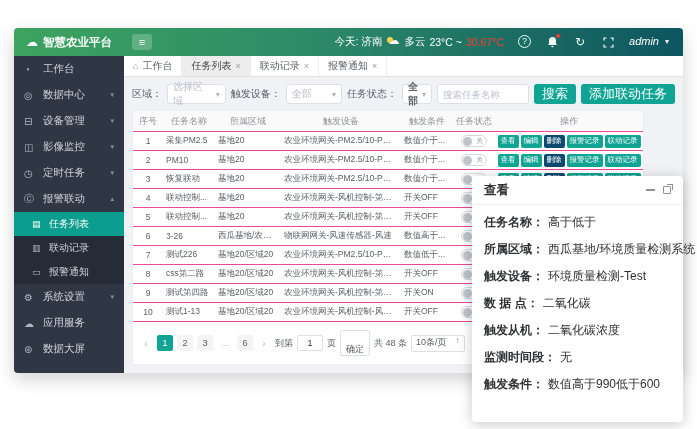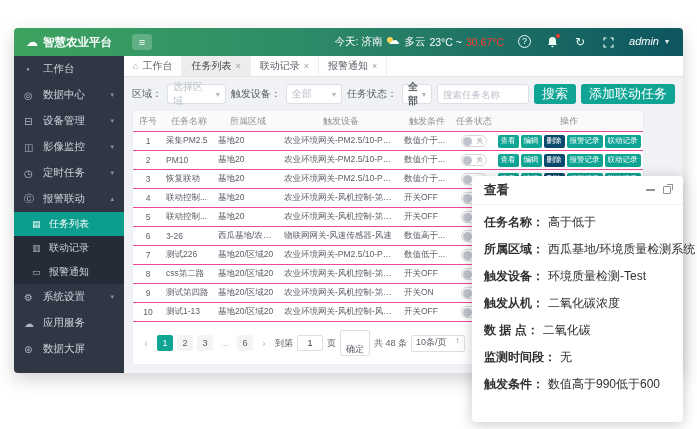--- a/index.html
+++ b/index.html
@@ -519,30 +519,30 @@
         <span class="flab">所属区域：</span>
         <span class="fval">西瓜基地/环境质量检测系统</span>
       </div>
 
       <div class="mfield">
         <span class="flab">触发设备：</span>
         <span class="fval">环境质量检测-Test</span>
       </div>
 
       <div class="mfield">
+        <span class="flab">数 据 点：</span>
+        <span class="fval">二氧化碳</span>
+      </div>
+
+      <div class="mfield">
         <span class="flab">触发从机：</span>
         <span class="fval">二氧化碳浓度</span>
       </div>
 
       <div class="mfield">
-        <span class="flab">数 据 点：</span>
-        <span class="fval">二氧化碳</span>
-      </div>
-
-      <div class="mfield">
         <span class="flab">监测时间段：</span>
         <span class="fval">无</span>
       </div>
 
       <div class="mfield">
         <span class="flab">触发条件：</span>
         <span class="fval">数值高于990低于600</span>
       </div>
 
     </div>

